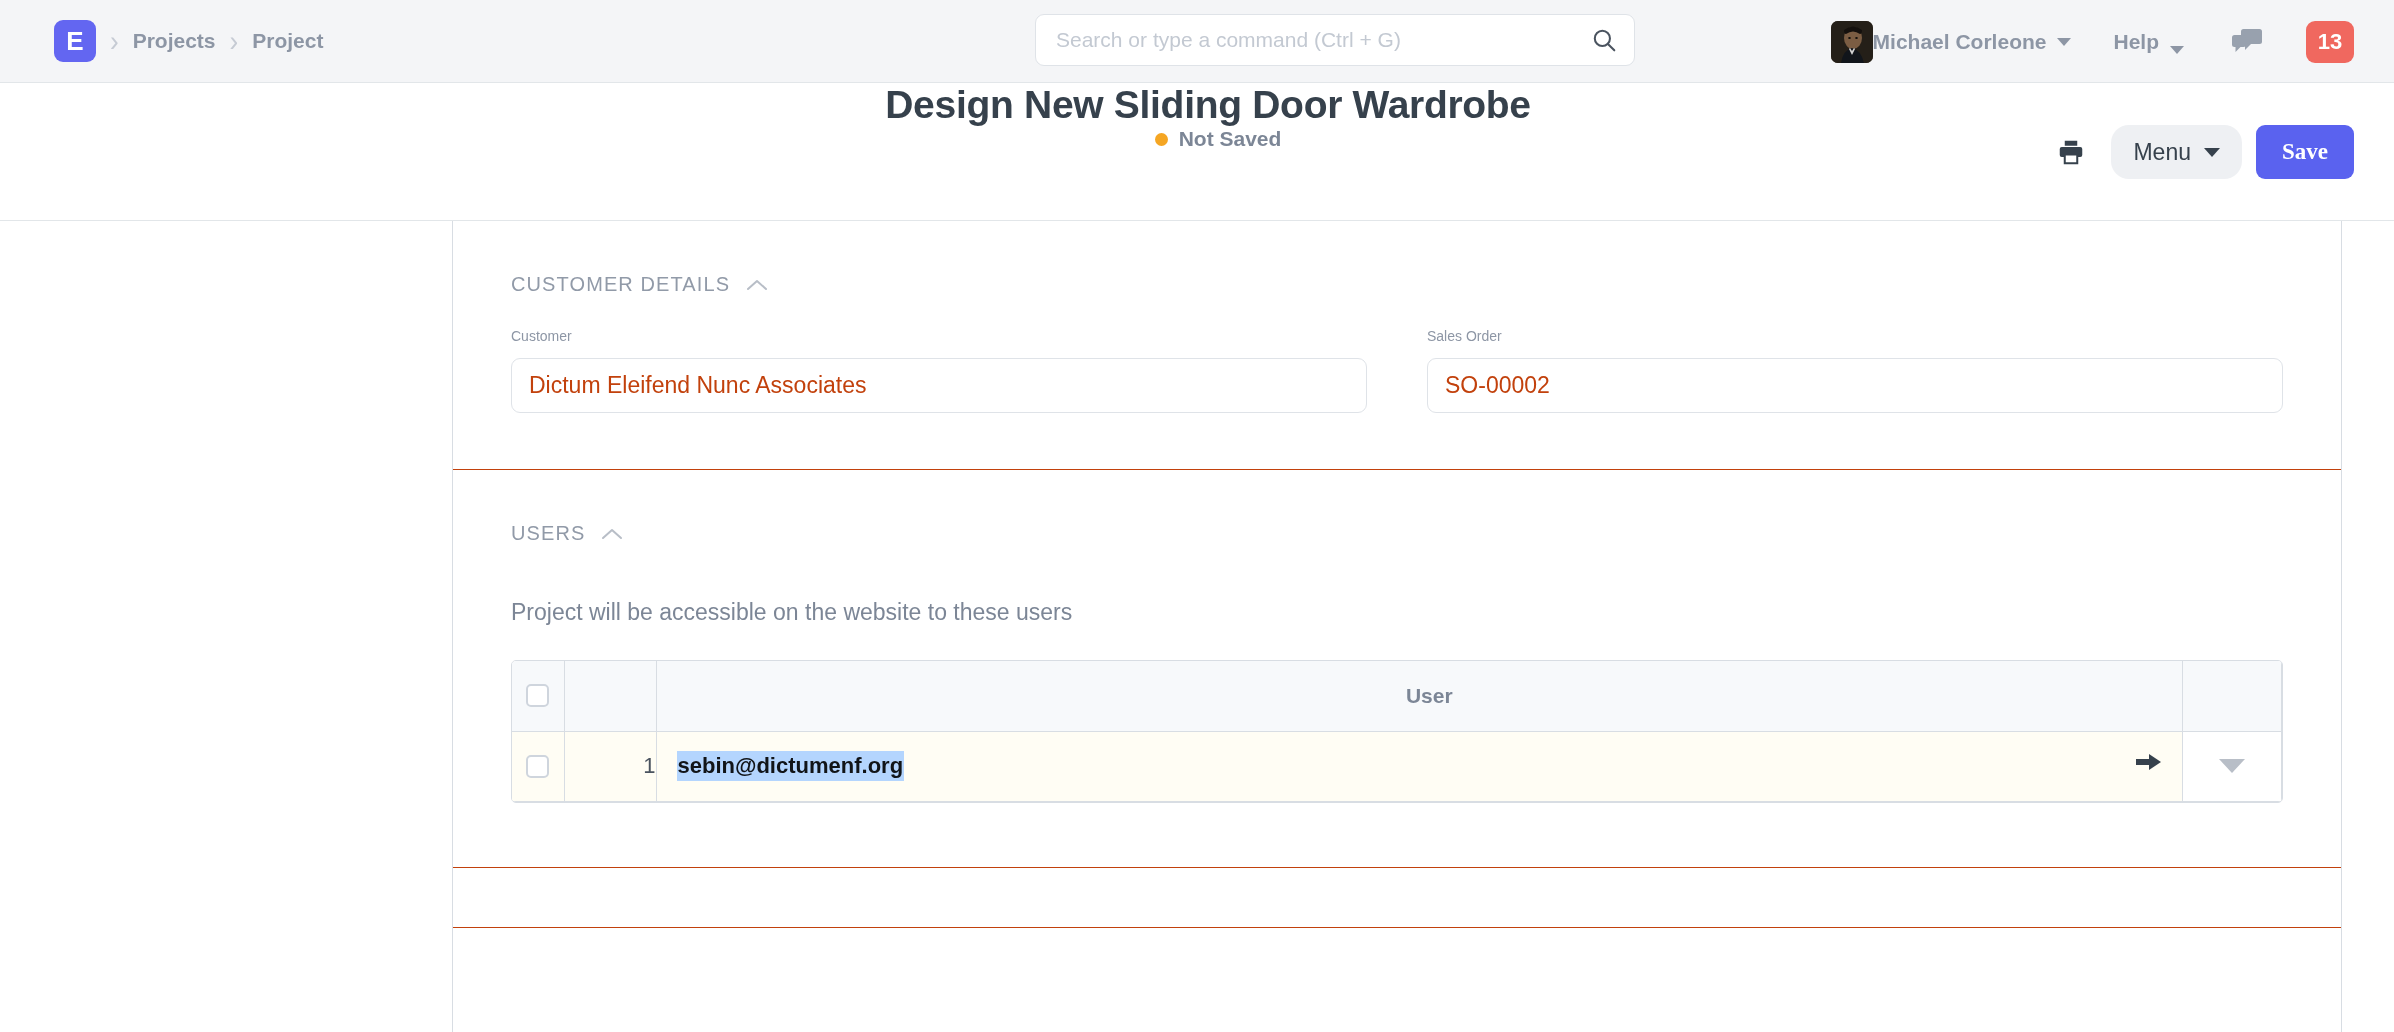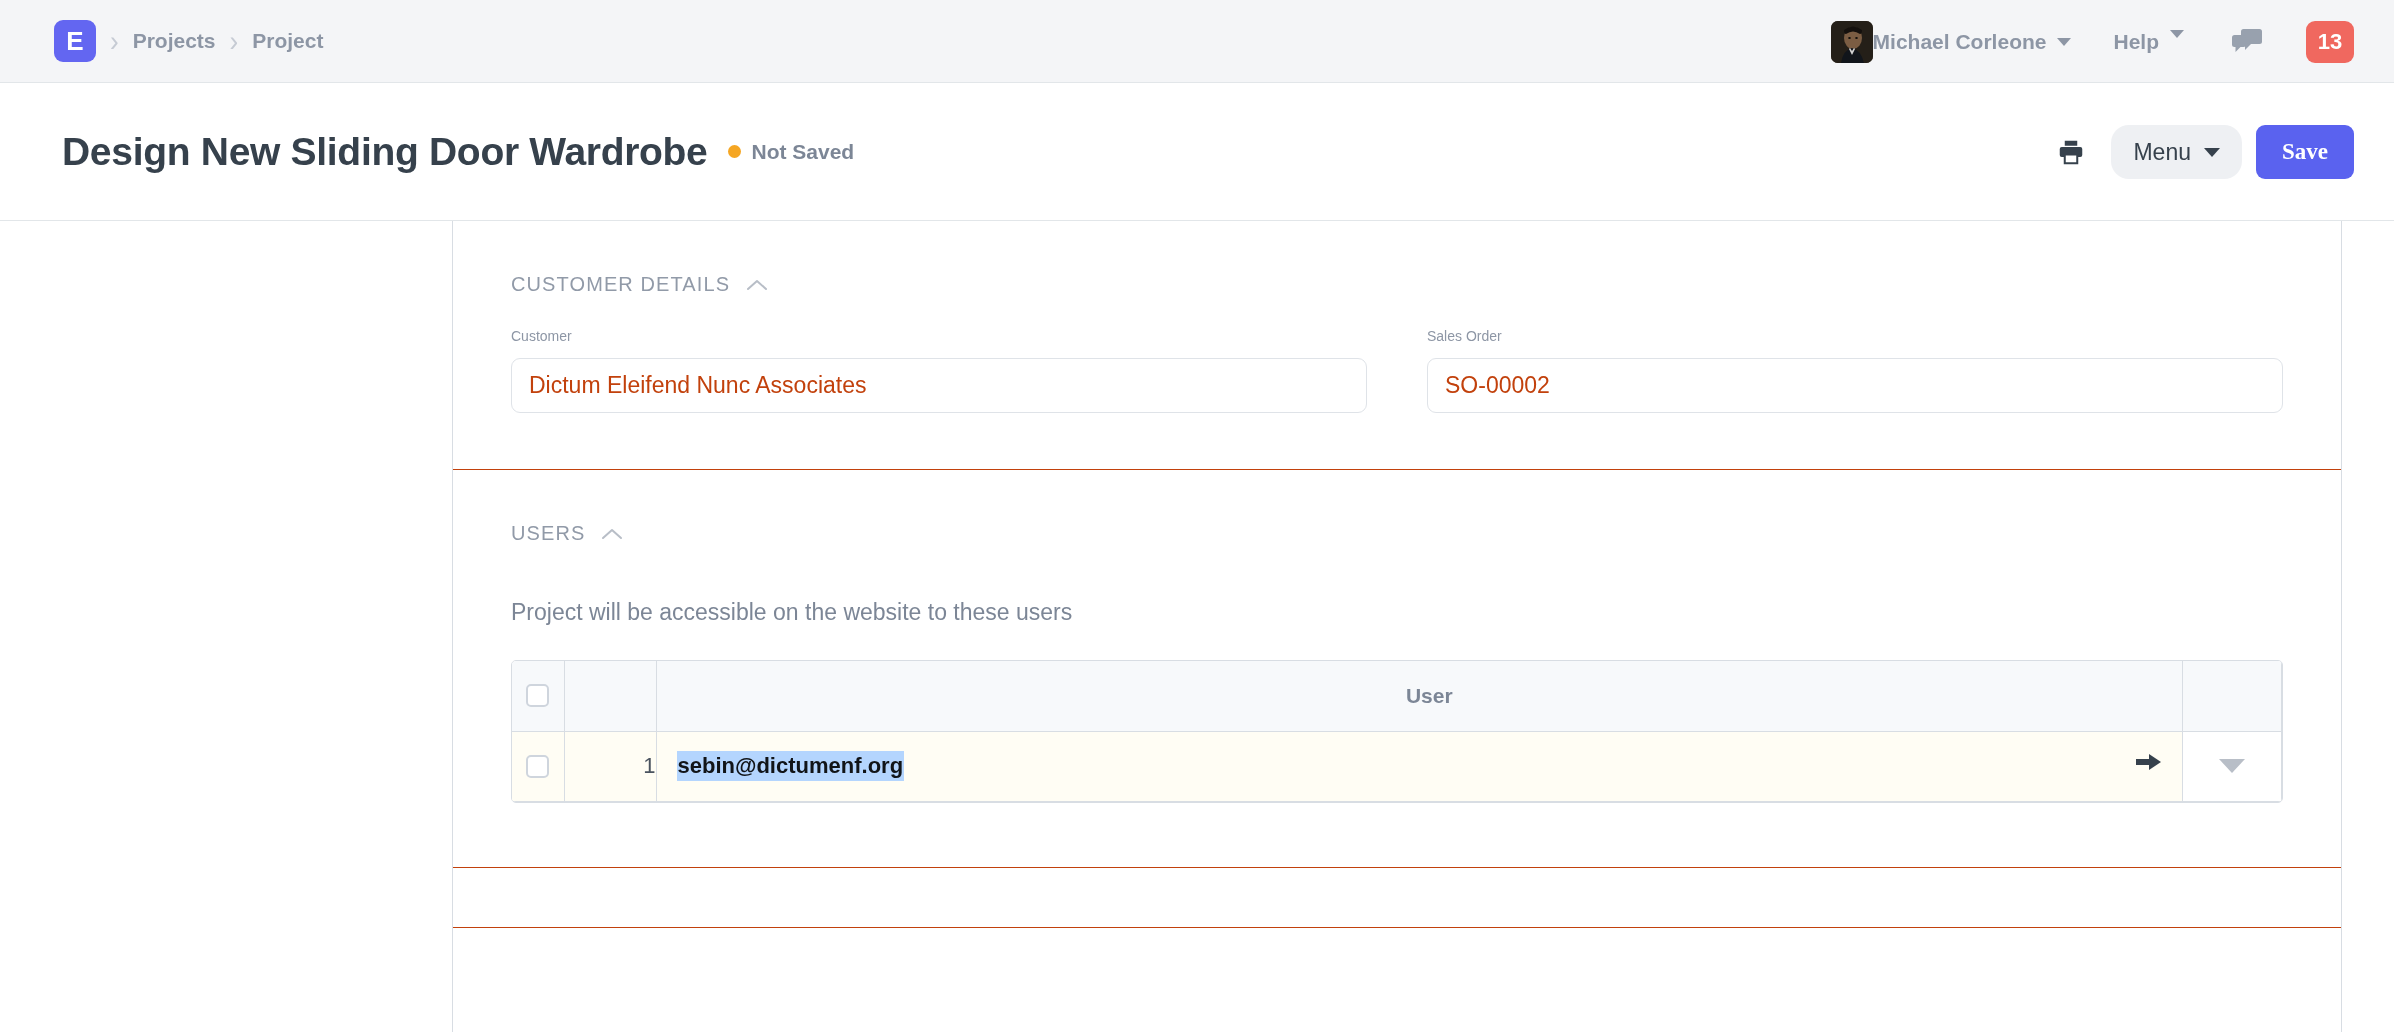--- a/index.html
+++ b/index.html
@@ -112,21 +112,21 @@
     white-space: nowrap;
   }
   .caret {
     display: inline-block;
     width: 0; height: 0;
     border-left: 7px solid transparent;
     border-right: 7px solid transparent;
     border-top: 8px solid #8d96a5;
     margin-left: 11px;
   }
-  .nav-help { display: flex; align-items: flex-start; margin-left: 42px; cursor: pointer; }
+  .nav-help { display: flex; align-items: flex-end; margin-left: 42px; cursor: pointer; }
   .nav-help-label { color: #8d96a5; font-size: 21px; font-weight: 600; }
   .chat-icon { margin-left: 46px; cursor: pointer; display:flex; align-items:center; }
   .notif-badge {
     margin-left: 42px;
     background: #f0685f;
     color: #ffffff;
     border-radius: 9px;
     min-width: 48px;
     height: 42px;
     display: flex;
@@ -140,20 +140,21 @@
 
   
   .titlebar {
     height: 138px;
     background: #ffffff;
     border-bottom: 1px solid #e2e6e9;
     display: flex;
     align-items: center;
     padding: 0 40px 0 62px;
     position: relative;
+    flex-direction: column;
   }
   .page-title {
     font-size: 39px;
     font-weight: 700;
     color: #36414c;
     letter-spacing: -0.3px;
     white-space: nowrap;
   }
   .status-wrap {
     display: flex;
@@ -372,20 +373,27 @@
 
 <div class="navbar">
   <div class="nav-left">
     <div class="brand-logo">E</div>
     <span class="crumb-sep">›</span>
     <a class="crumb" href="#">Projects</a>
     <span class="crumb-sep">›</span>
     <a class="crumb" href="#">Project</a>
   </div>
 
+  <div class="search-wrap">
+    <input class="search-box" type="text" value="" placeholder="Search or type a command (Ctrl + G)" style="">
+    <svg class="search-icon" viewBox="0 0 24 24" fill="none">
+      <circle cx="10.5" cy="10.5" r="7" stroke="#4a535f" stroke-width="1.9"></circle>
+      <line x1="15.6" y1="15.6" x2="21.5" y2="21.5" stroke="#4a535f" stroke-width="1.9" stroke-linecap="round"></line>
+    </svg>
+  </div>
 
   <div class="nav-right">
     <div class="nav-user">
       <div class="avatar">
         <svg viewBox="0 0 42 42" preserveAspectRatio="xMidYMid slice">
           <rect width="42" height="42" fill="#2a241c"></rect>
           <ellipse cx="22" cy="17" rx="9" ry="11" fill="#8c6a4d"></ellipse>
           <path d="M13 9 Q22 2 31 9 Q31 13 29 13 Q22 8 15 13 Q13 13 13 9Z" fill="#17130f"></path>
           <ellipse cx="18.5" cy="17" rx="1.3" ry="1" fill="#120f0c"></ellipse>
           <ellipse cx="25.5" cy="17" rx="1.3" ry="1" fill="#120f0c"></ellipse>

